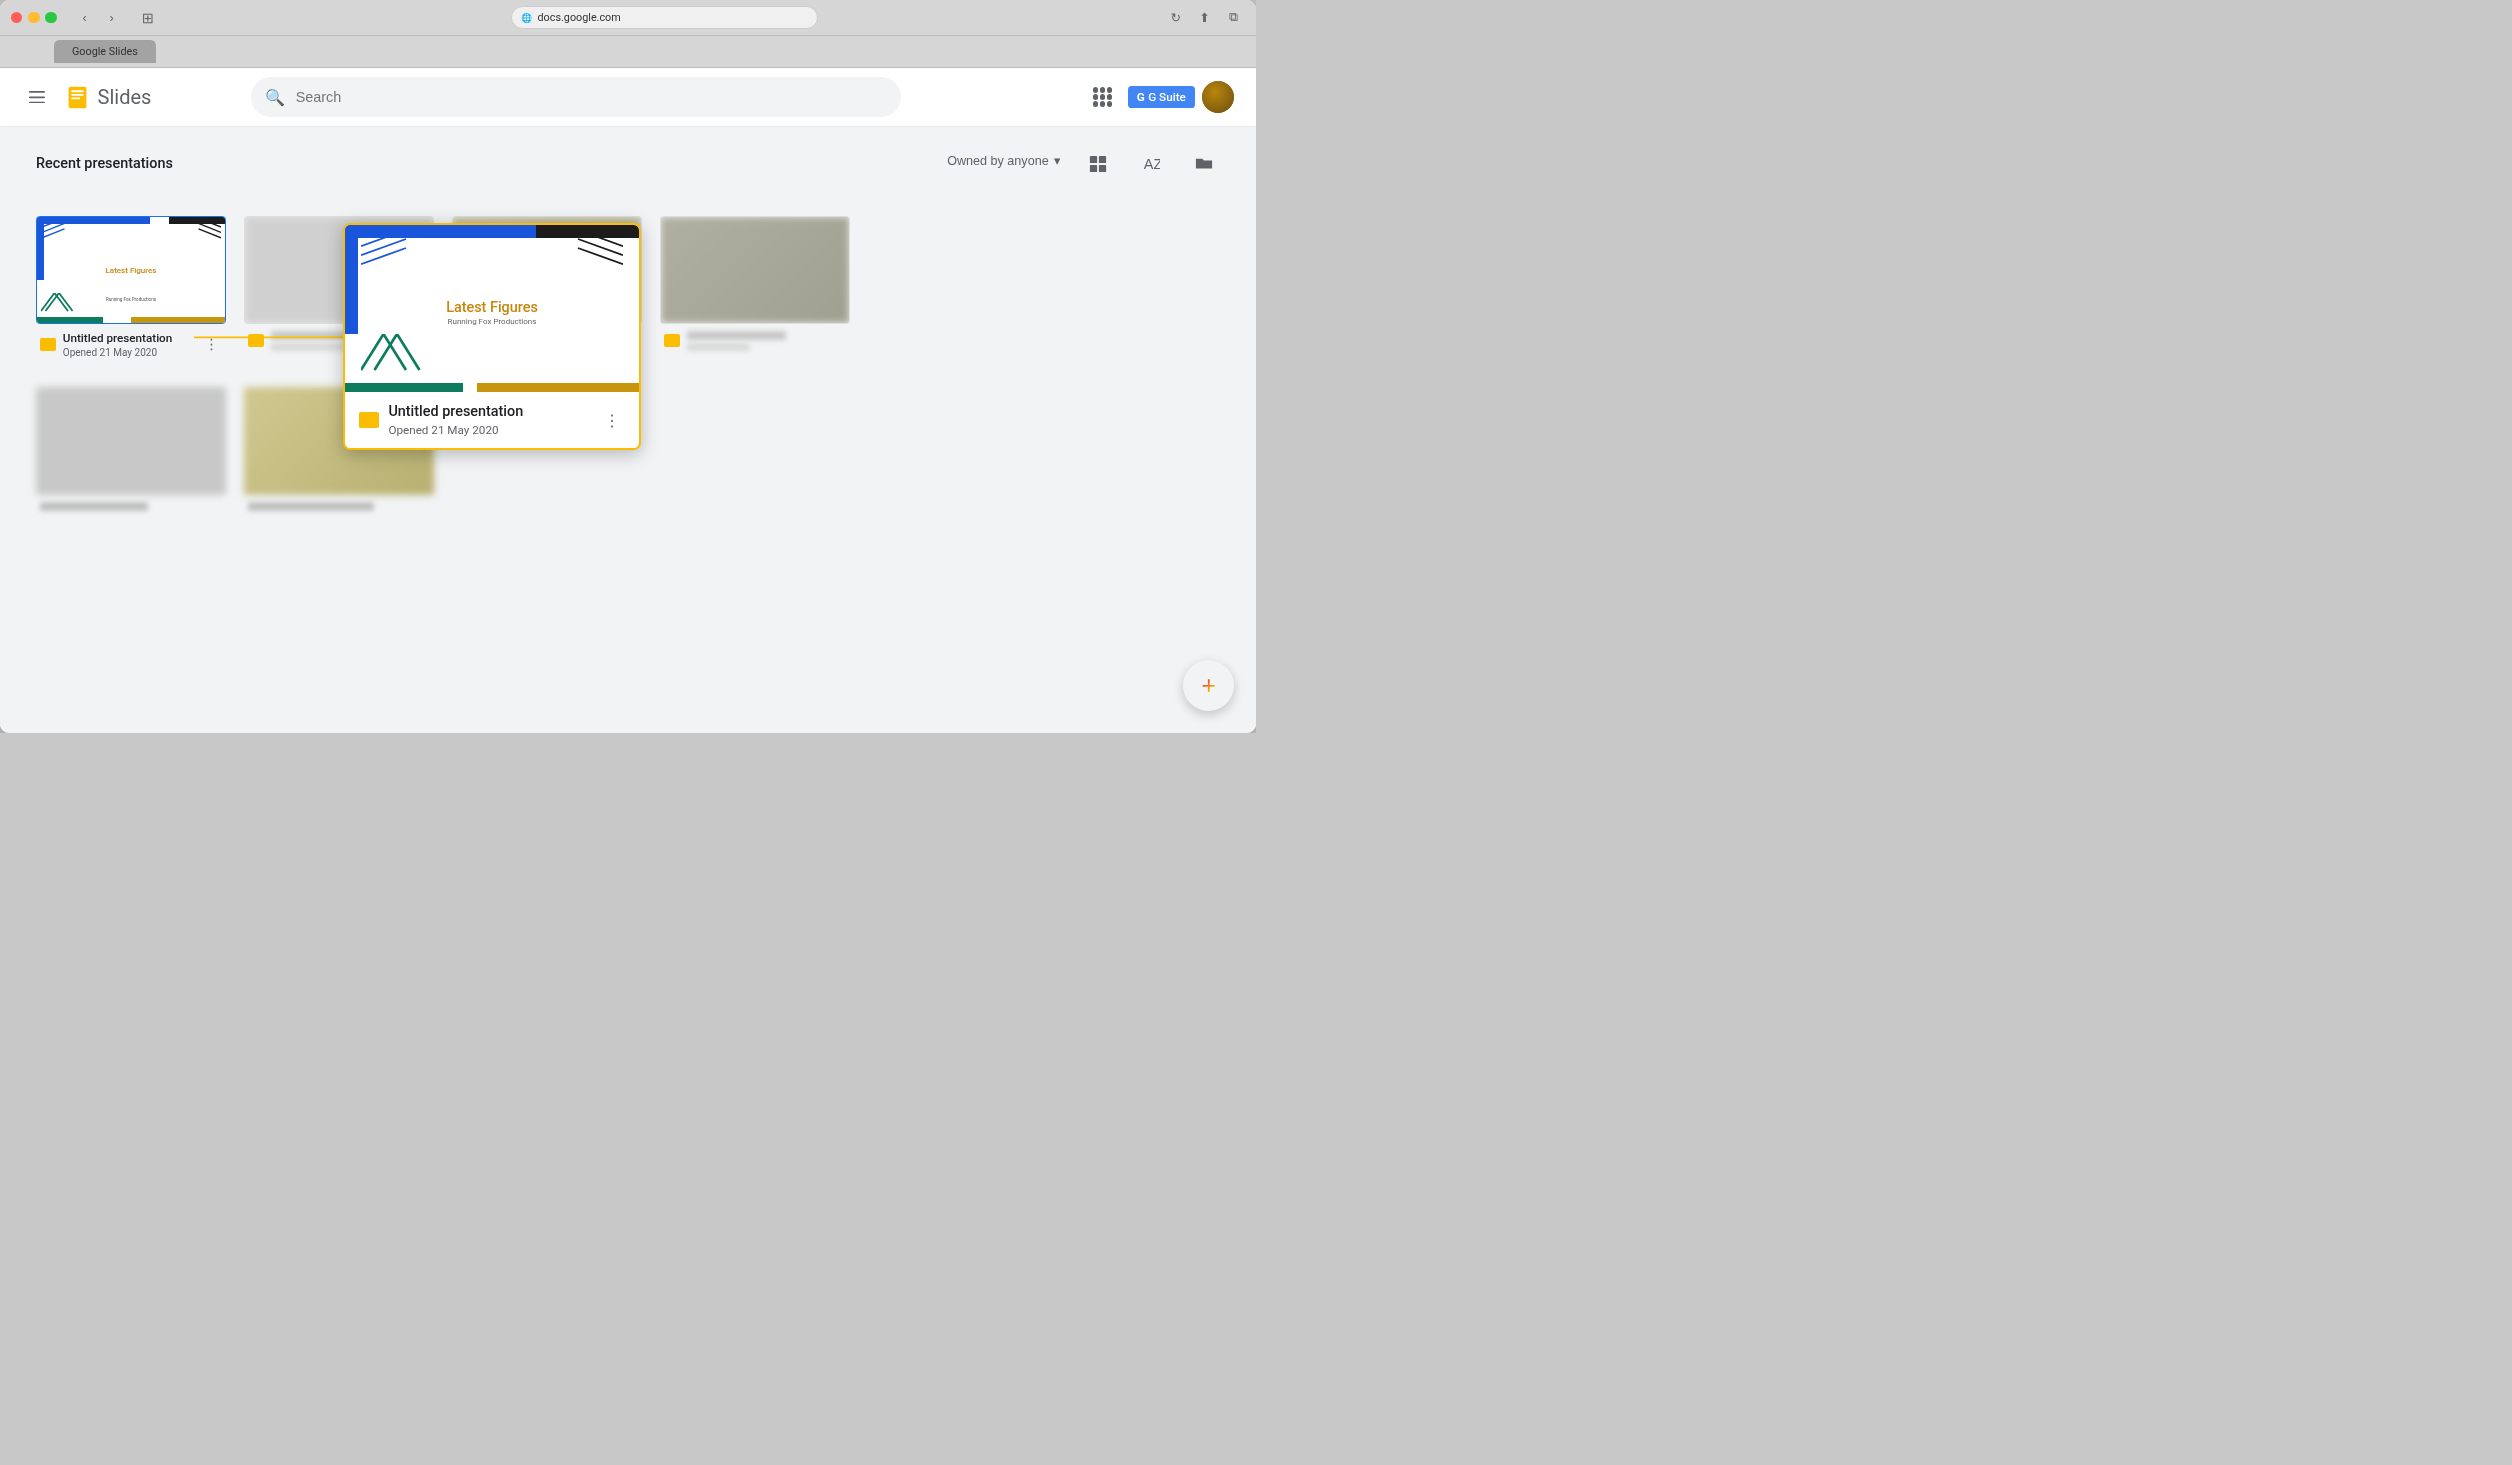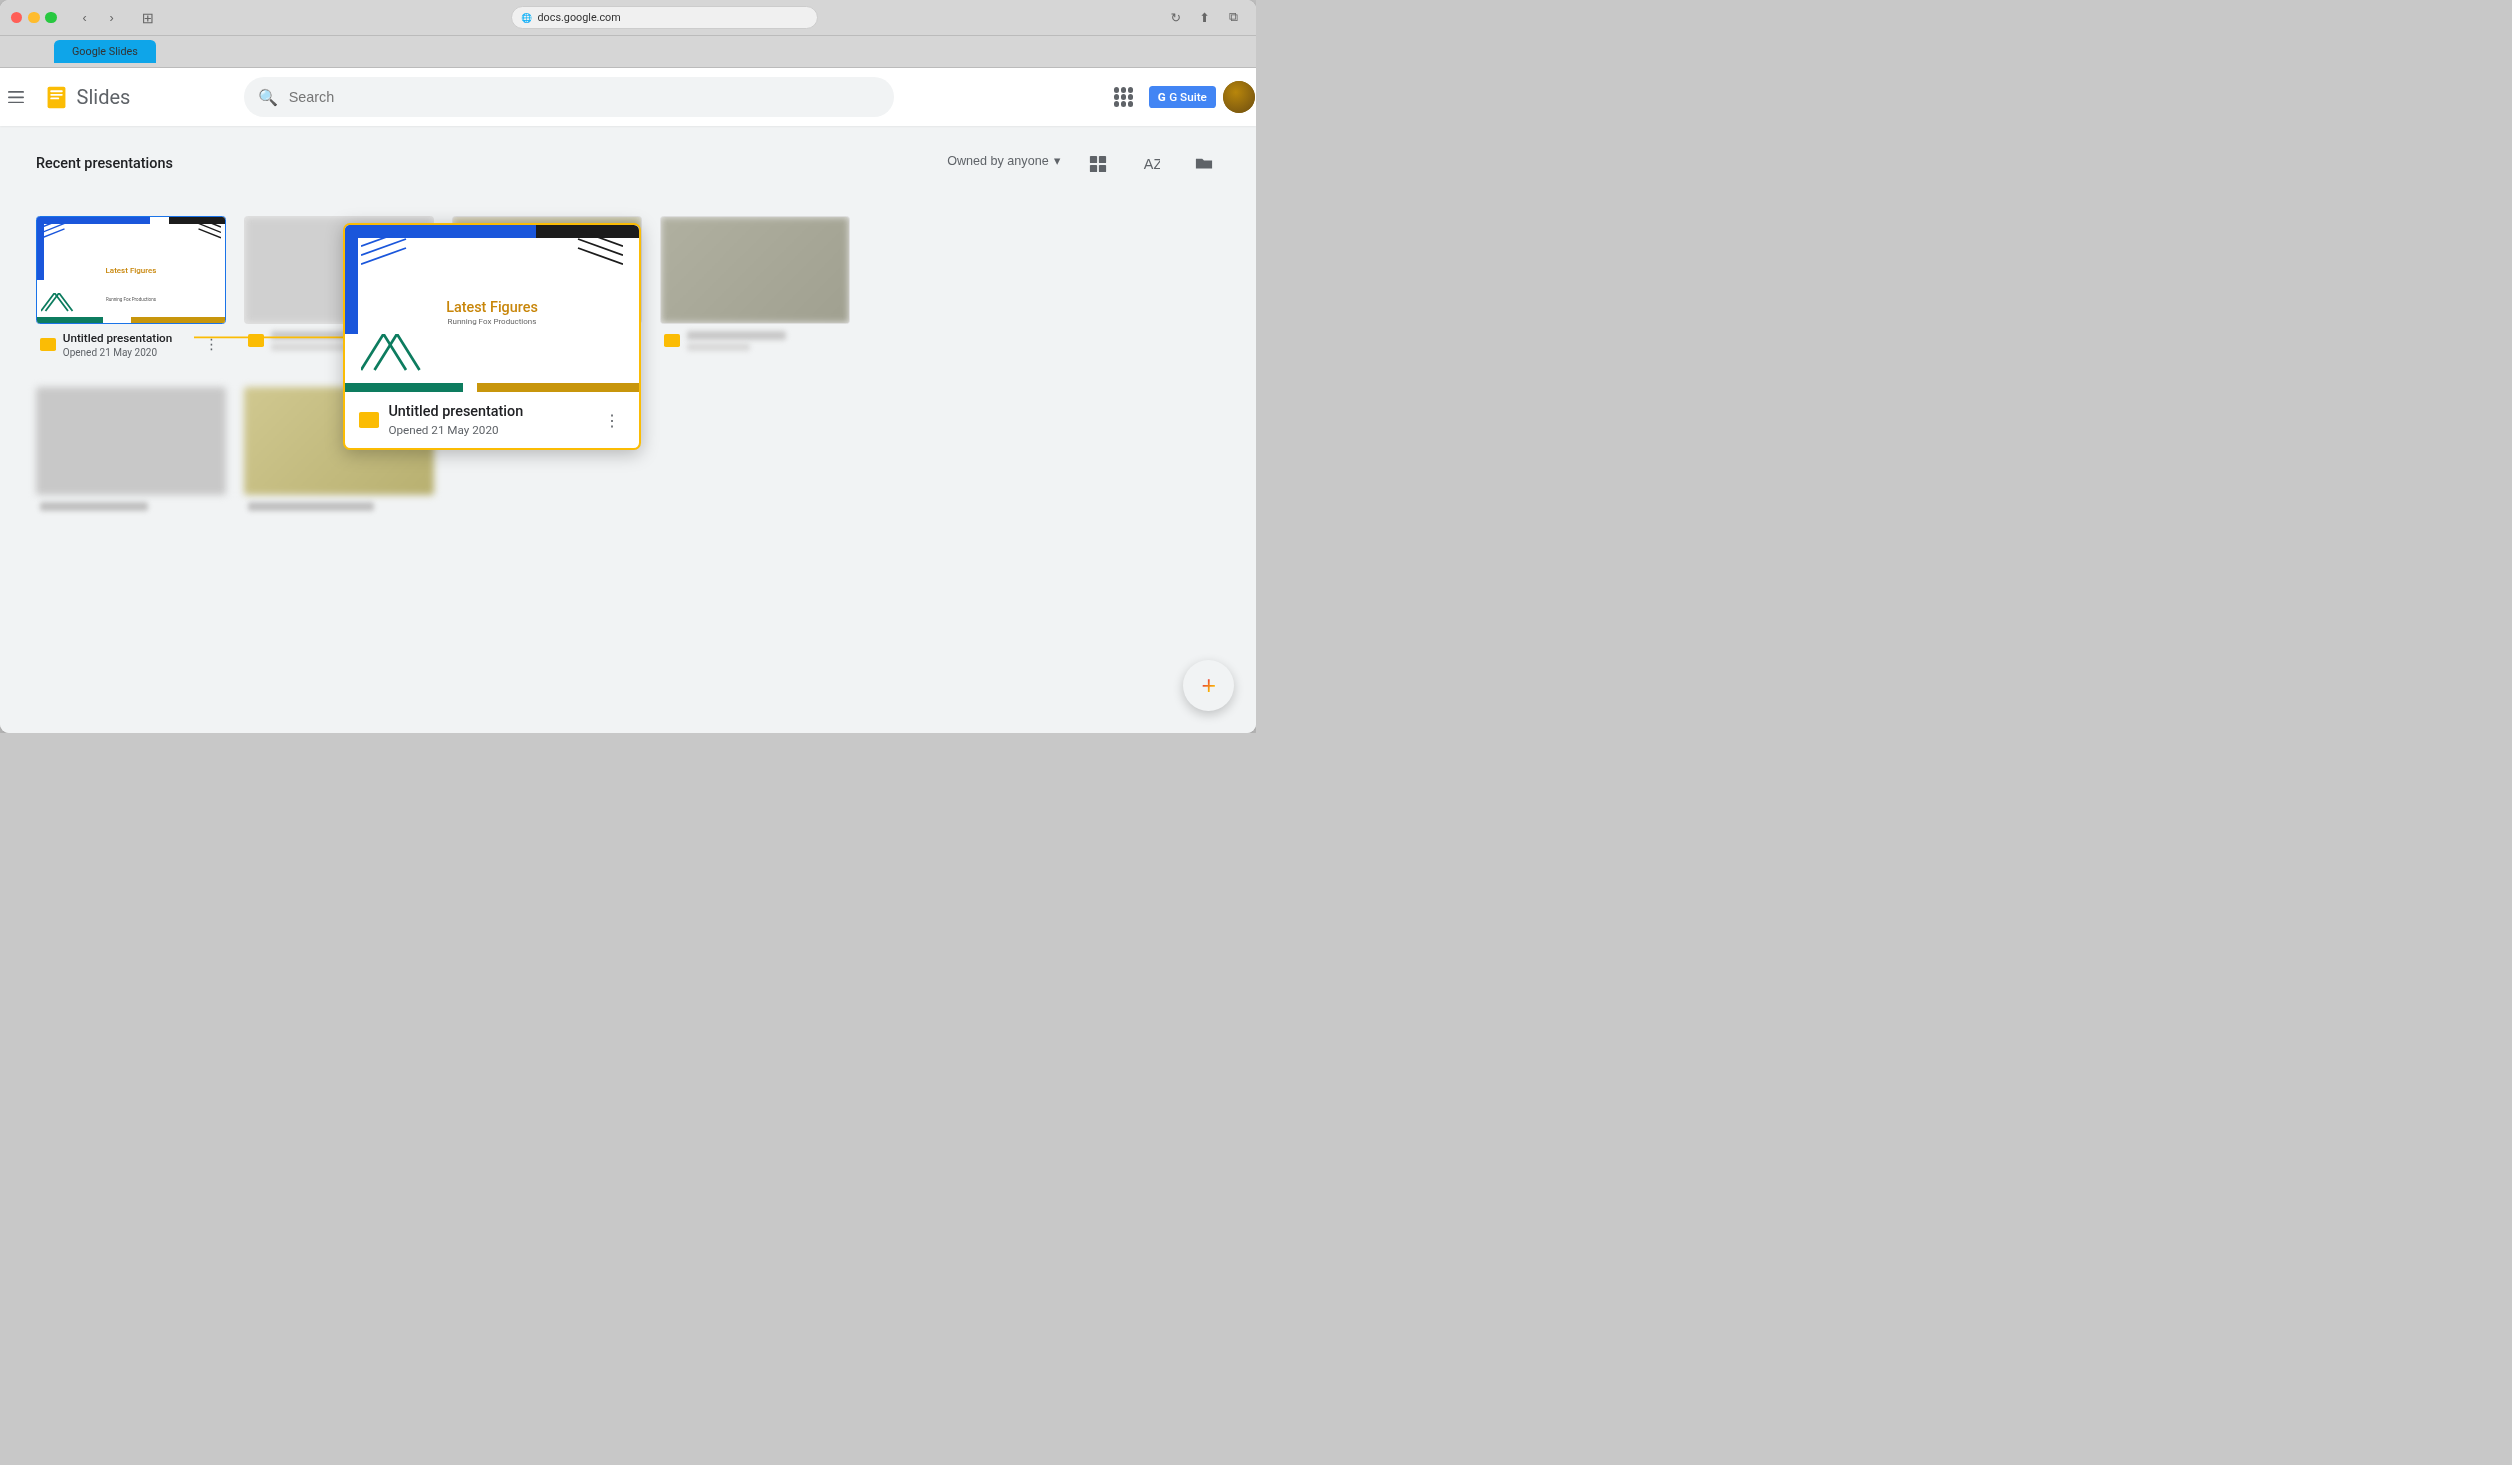--- a/index.html
+++ b/index.html
@@ -126,21 +126,21 @@
       background: #d6d6d6;
       height: 32px;
       display: flex;
       align-items: center;
       padding: 0 54px;
       border-bottom: 0.9px solid #bbb;
       flex-shrink: 0;
     }
 
     .tab-item {
-      background: #0ea5e9;
+      background: #a3a3a3;
       border-radius: 5.4px 5.4px 0 0;
       padding: 5px 18px;
       font-size: 10.8px;
       color: #333;
       display: flex;
       align-items: center;
       gap: 7.2px;
     }
 
     
@@ -150,21 +150,21 @@
       overflow: hidden;
       position: relative;
     }
 
     
     .slides-header {
       background: #fff;
       height: 58px;
       display: flex;
       align-items: center;
-      padding: 0 1px;
+      padding: 0 22px;
       gap: 14.4px;
       box-shadow: 0 0.9px 2.7px rgba(0,0,0,0.1);
       position: relative;
       z-index: 10;
     }
 
     .menu-icon-btn {
       width: 29px;
       height: 29px;
       background: none;

